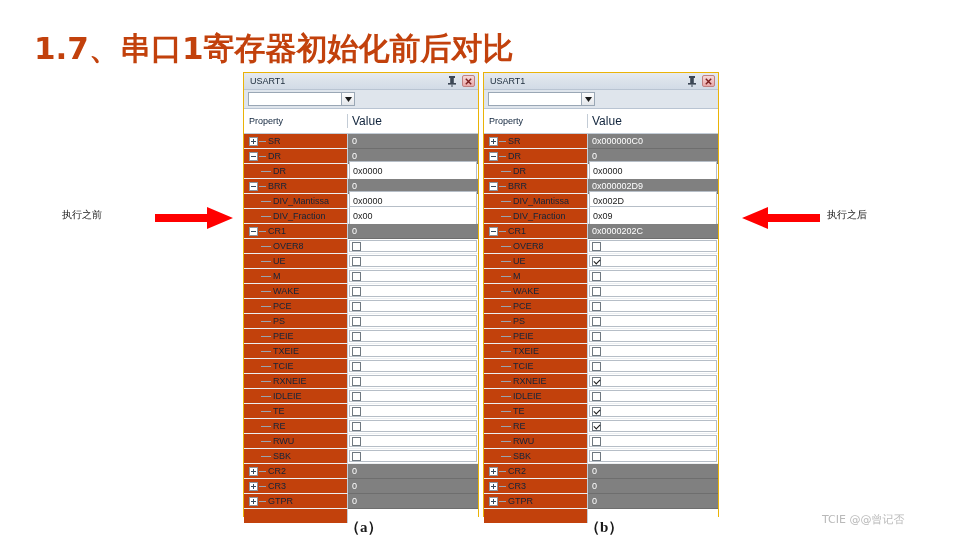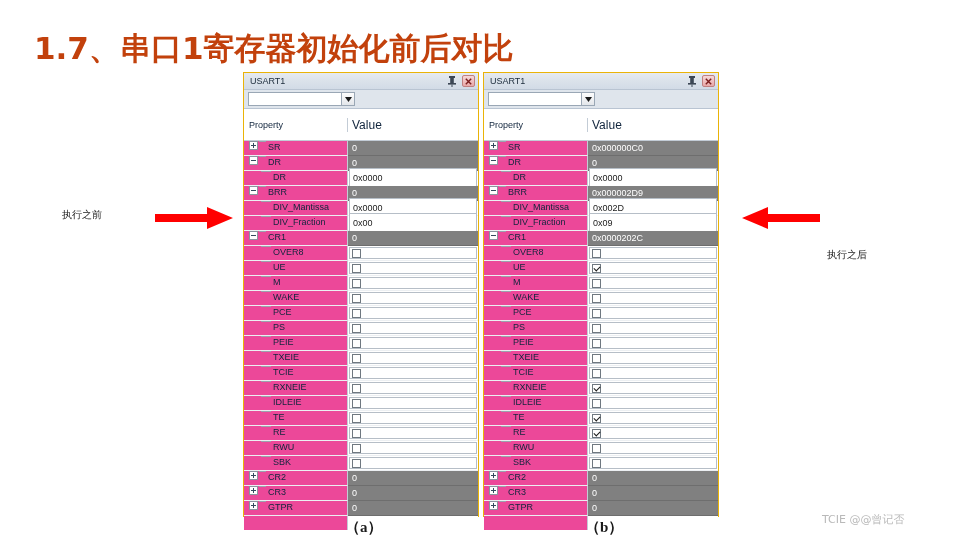--- a/index.html
+++ b/index.html
@@ -31,21 +31,21 @@
 
   
   .annot-label {
     position: absolute;
     font-size: 10px;
     color: #1a1a1a;
     white-space: nowrap;
     font-family: "DejaVu Sans", sans-serif;
   }
   #annot-before-label { left: 62px;  top: 208px; }
-  #annot-after-label  { left: 827px; top: 208px; margin-top: 40px; }
+  #annot-after-label  { left: 827px; top: 208px; }
 
   .arrow-wrap { position: absolute; }
   #annot-before-arrow { left: 155px; top: 205px; }
   #annot-after-arrow  { left: 740px; top: 205px; }
 
   
   .panel {
     position: absolute;
     top: 72px;
     width: 236px;
@@ -123,21 +123,21 @@
     width: 12px;
     background: linear-gradient(to bottom, #fdfdfd, #e3e6ea);
     border-left: 1px solid #9aa7b5;
     display: flex;
     align-items: center;
     justify-content: center;
   }
   .combo-btn svg { display: block; }
 
   .panel-header {
-    height: 32px;
+    height: 25px;
     background: #ffffff;
     border-bottom: 1px solid #c3ccd6;
     display: flex;
     align-items: center;
     box-sizing: border-box;
   }
   .col-prop {
     width: 104px;
     padding-left: 5px;
     font-size: 9px;
@@ -162,24 +162,24 @@
     display: flex;
     height: 15px;
     box-sizing: border-box;
     align-items: stretch;
   }
   .cell-prop {
     width: 104px;
     box-sizing: border-box;
     border-right: 1px solid #c3ccd6;
     border-bottom: 1px solid #eceff2;
-    background: #ec4899;
+    background: #c2410c;
     position: relative;
     display: flex;
-    align-items: flex-start;
+    align-items: center;
   }
   .cell-val {
     flex: 1;
     box-sizing: border-box;
     border-bottom: 1px solid #eceff2;
     display: flex;
     align-items: center;
     padding-left: 0px;
     background: #ffffff;
   }

